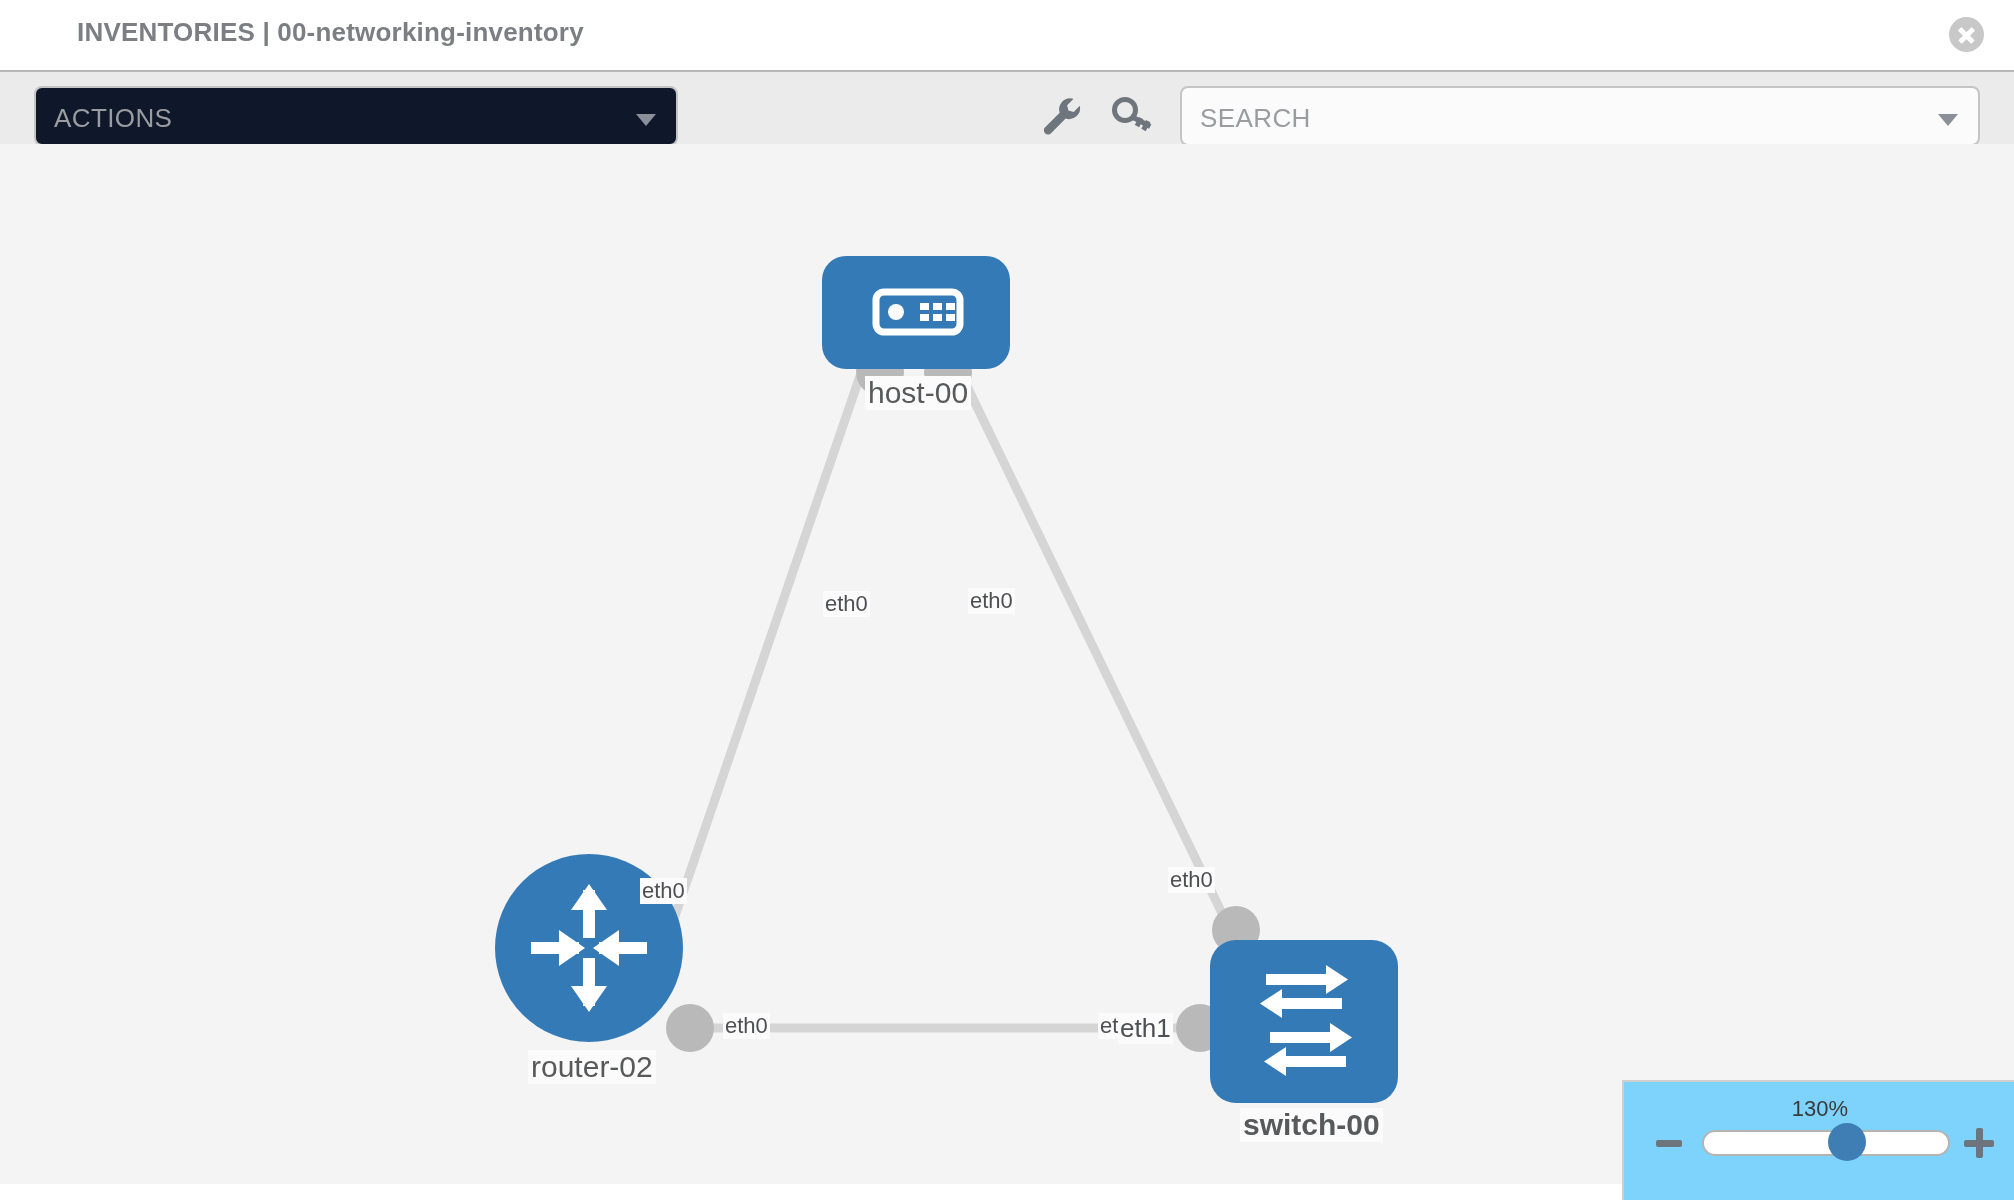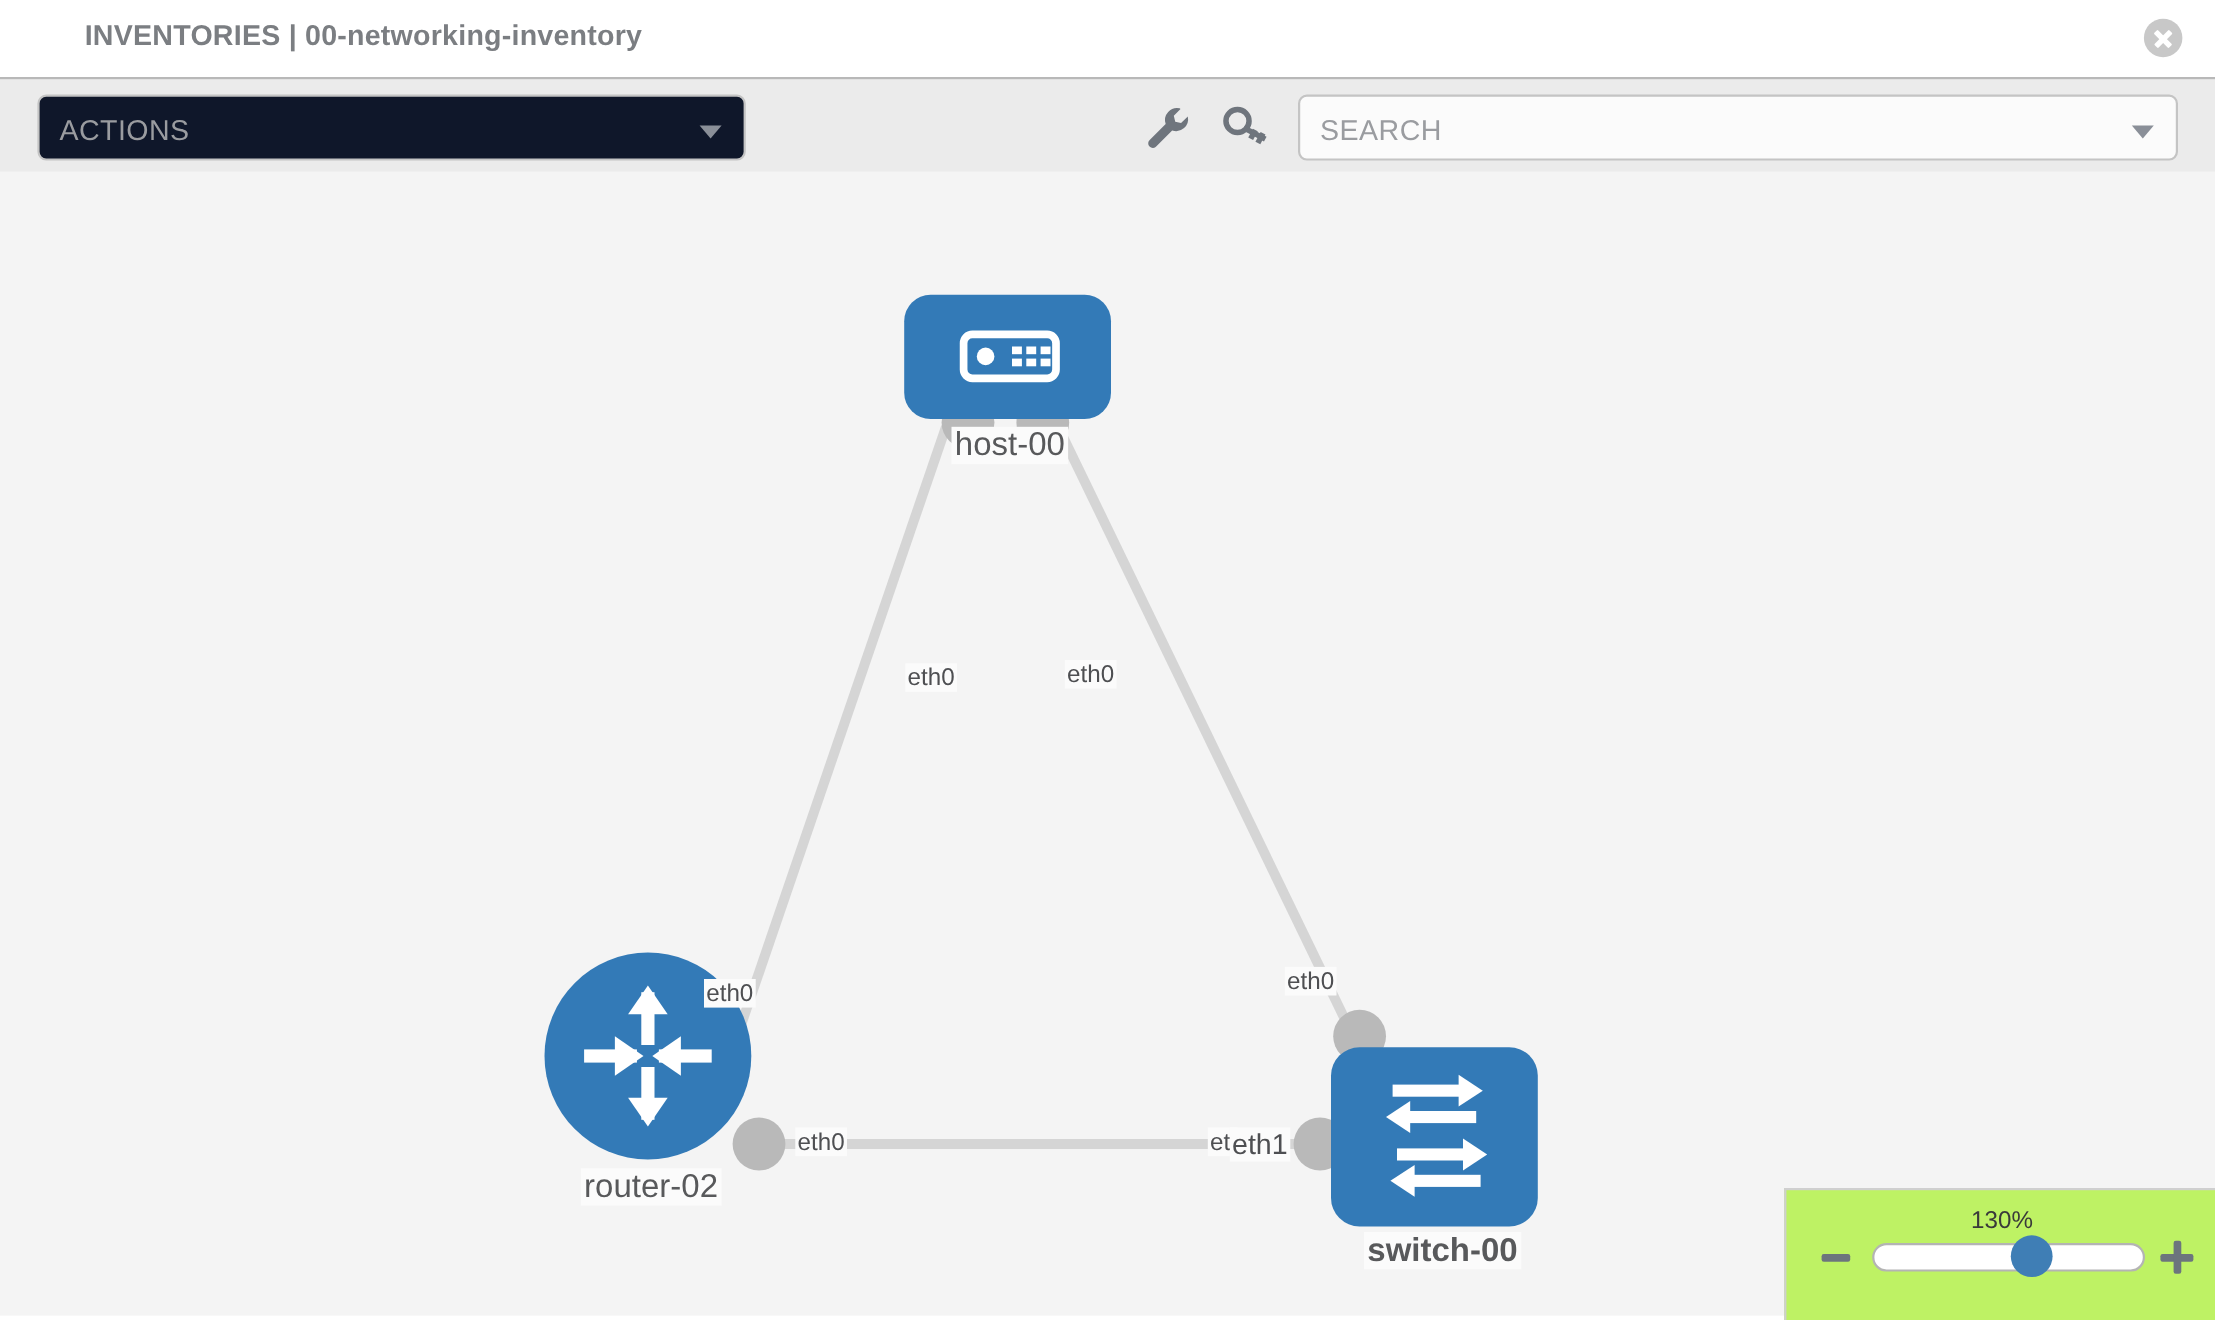--- a/index.html
+++ b/index.html
@@ -124,21 +124,21 @@
     left: 18px;
     top: 15px;
     font-size: 26px;
     color: #9a9ca0;
     letter-spacing: 0.4px;
   }
 
   
   .canvas {
     position: absolute;
-    left: 0; top: 156px;
+    left: 0; top: 144px;
     width: 2014px;
     height: 1040px;
     background: #f4f4f4;
     overflow: hidden;
   }
   .topology-svg {
     position: absolute;
     left: 0; top: 0;
   }
 
@@ -187,21 +187,21 @@
     border-radius: 26px;
   }
 
   
   .zoom-panel {
     position: absolute;
     left: 1622px;
     top: 1080px;
     width: 392px;
     height: 120px;
-    background: #bef264;
+    background: #7dd3fc;
     border-top: 2px solid #cfcfcf;
     border-left: 2px solid #cfcfcf;
     box-sizing: border-box;
   }
   .zoom-value {
     position: absolute;
     top: 14px;
     left: 0;
     width: 392px;
     text-align: center;

